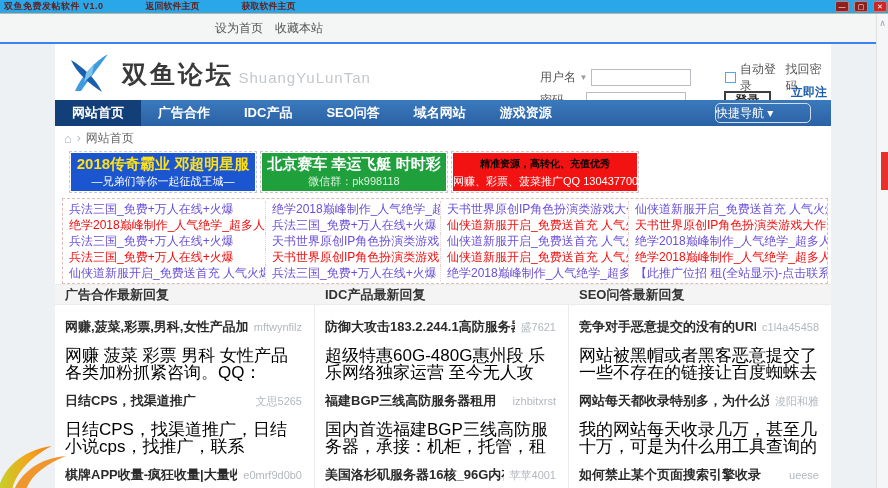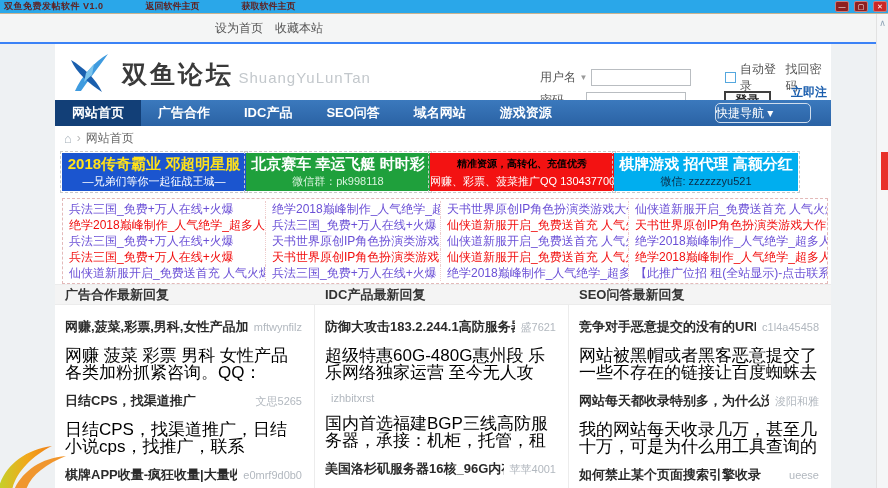--- a/index.html
+++ b/index.html
@@ -46,21 +46,21 @@
   .nav-item{padding:0 17px;line-height:26px;font-weight:bold;cursor:pointer;white-space:nowrap}
   .nav-item.active{background:#123f77}
   .quick{position:absolute;right:20px;top:3px;width:96px;height:20px;border:1px solid #cfdded;text-align:left;line-height:18px;font-size:12px;cursor:pointer;border-radius:5px}
 
   
   .breadcrumb{height:24px;font-size:12px;color:#666;display:flex;align-items:center;padding-left:9px}
   .home-icon{color:#a8b2bb;font-size:13px;margin-right:5px}
   .bc-sep{color:#bbb;margin-right:5px}
 
   
-  .banners{display:flex;padding:3px 0 5px 7px;height:46px}
+  .banners{display:flex;gap:7px;padding:3px 0 5px 16px;height:46px}
   .banner{width:184px;height:38px;text-align:center;outline:1px dashed #c9c9c9;outline-offset:1px;cursor:pointer;overflow:hidden}
   .banner .l1{display:block;font-size:15px;font-weight:bold;line-height:21px;white-space:nowrap}
   .banner .l2{display:block;font-size:11px;line-height:15px;white-space:nowrap}
   .bnr0{background:#1b55cf}.bnr0 .l1{color:#ffe11a}.bnr0 .l2{color:#fff}
   .bnr1{background:#1fa03c}.bnr1 .l1{color:#fff}.bnr1 .l2{color:#d9f3dd}
   .bnr2{background:#f31212}.bnr2 .l1{color:#000000;font-size:10px}.bnr2 .l2{color:#fff}
   .bnr3{background:#00aeef}.bnr3 .l1{color:#fff}.bnr3 .l2{color:#0b2b46}
   .sliver{position:absolute;right:0;top:152px;width:7px;height:38px;background:#e8312a;z-index:15}
 
   
@@ -167,24 +167,20 @@
           <span class="l1">2018传奇霸业  邓超明星服</span>
           <span class="l2">—兄弟们等你一起征战王城—</span>
         </div>
         <div class="banner bnr1">
           <span class="l1">北京赛车  幸运飞艇  时时彩</span>
           <span class="l2">微信群：pk998118</span>
         </div>
         <div class="banner bnr2">
           <span class="l1">精准资源，高转化、充值优秀</span>
           <span class="l2">网赚、彩票、菠菜推广QQ 1304377001</span>
-        </div>
-        <div class="banner bnr3">
-          <span class="l1">棋牌游戏  招代理  高额分红</span>
-          <span class="l2">微信:  zzzzzzyu521</span>
         </div>
       </div>
 
       <div class="textads">
         <div class="tad"><span class="purple">兵法三国_免费+万人在线+火爆</span></div>
         <div class="tad"><span class="purple">绝学2018巅峰制作_人气绝学_超多人玩</span></div>
         <div class="tad"><span class="purple">天书世界原创IP角色扮演类游戏大作</span></div>
         <div class="tad"><span class="purple">仙侠道新服开启_免费送首充 人气火爆</span></div>
         <div class="tad"><span class="red">绝学2018巅峰制作_人气绝学_超多人玩</span></div>
         <div class="tad"><span class="purple">兵法三国_免费+万人在线+火爆</span></div>
@@ -239,20 +235,21 @@
         <div class="col">
           <div class="citem">
             <div class="citem-head">
               <span class="ct">防御大攻击183.2.244.1高防服务器，秒</span>
               <span class="ca">盛7621</span>
             </div>
             <div class="cb">超级特惠60G-480G惠州段 乐乐网络独家运营 至今无人攻破。 超级实惠段。 死扛 无视CC</div>
           </div>
           <div class="citem">
             <div class="citem-head">
+              <span class="ct">福建BGP三线高防服务器租用</span>
               <span class="ca">izhbitxrst</span>
             </div>
             <div class="cb">国内首选福建BGP三线高防服务器，承接：机柜，托管，租用，大带宽，云清洗业务！ 咨</div>
           </div>
           <div class="citem">
             <div class="citem-head">
               <span class="ct">美国洛杉矶服务器16核_96G内存_250M带</span>
               <span class="ca">苹苹4001</span>
             </div>
 

